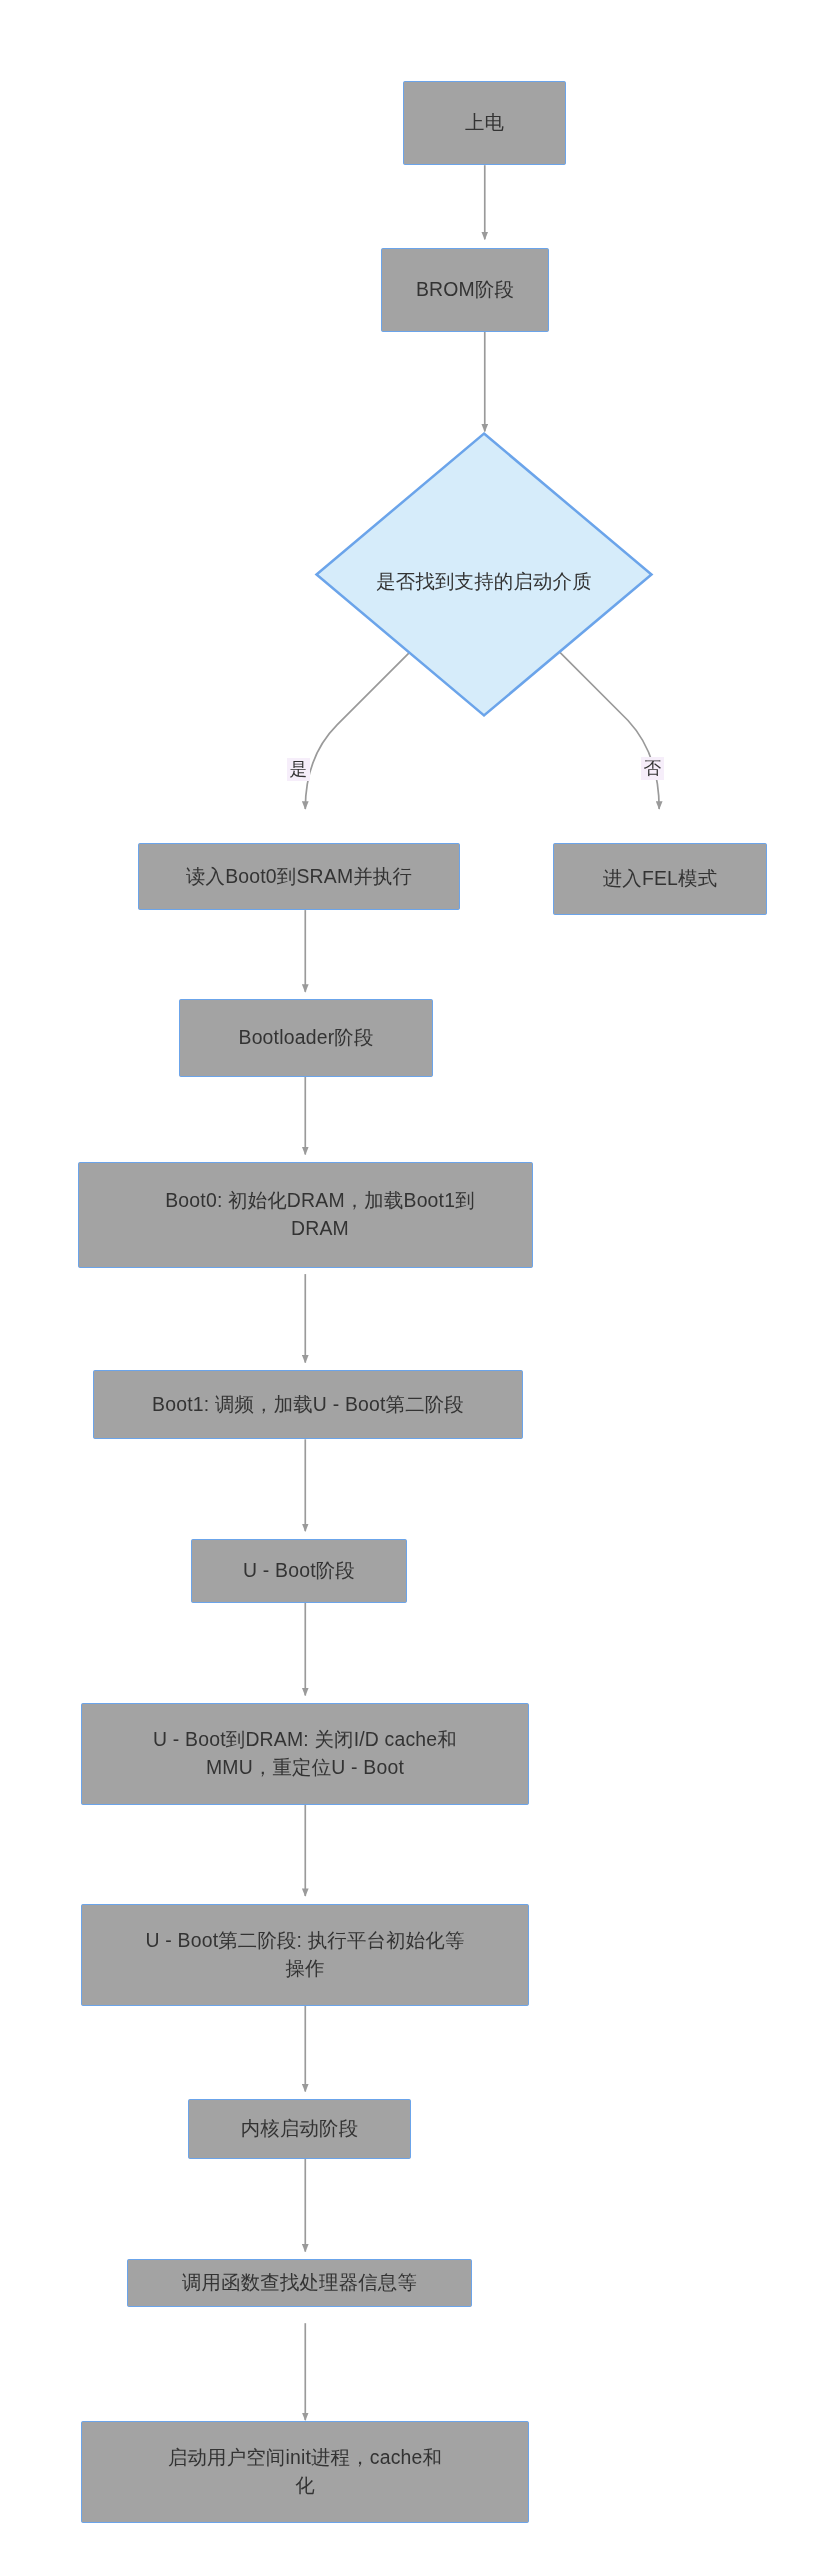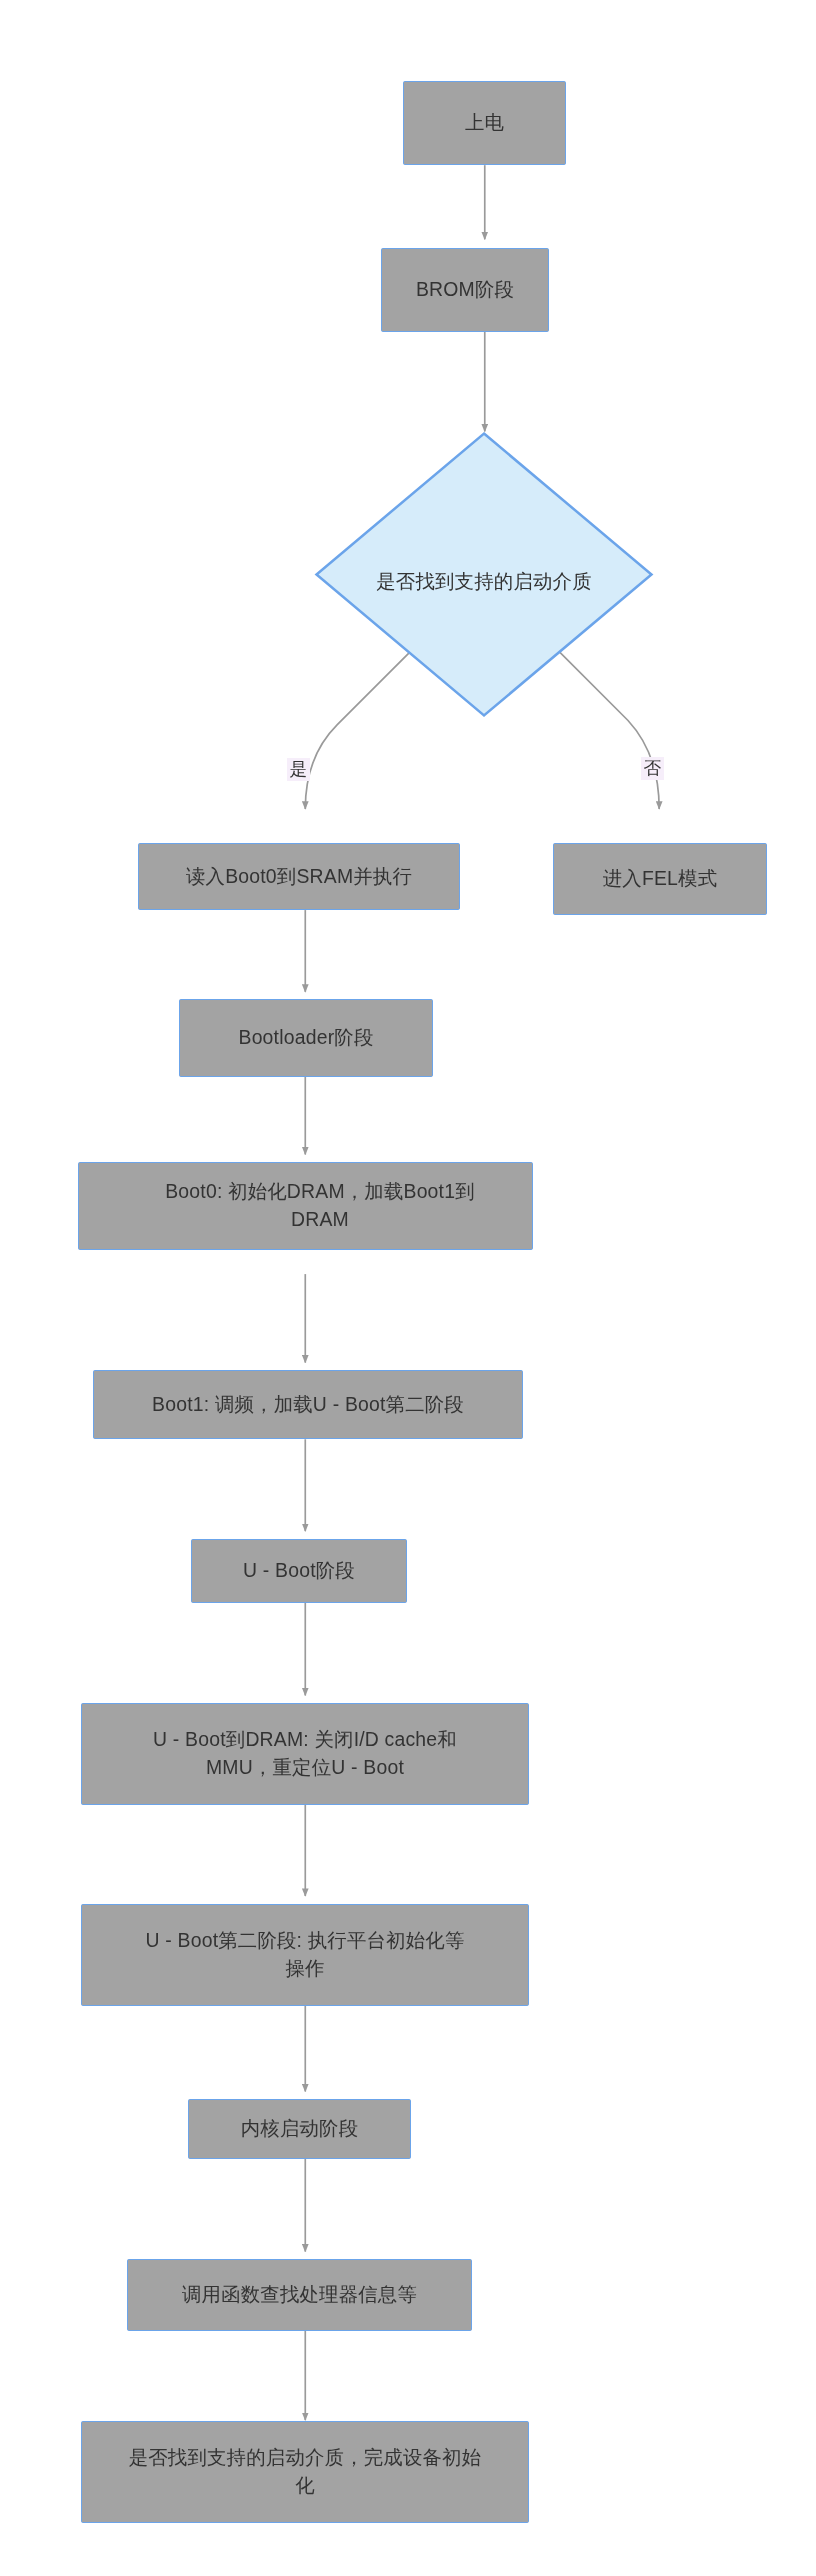--- a/index.html
+++ b/index.html
@@ -132,21 +132,21 @@
   </div>
 
   <div class="node" style="left:553px; top:843px; width:214px; height:72px;">
     <span class="node-label">进入FEL模式</span>
   </div>
 
   <div class="node" style="left:179px; top:999px; width:254px; height:78px;">
     <span class="node-label">Bootloader阶段</span>
   </div>
 
-  <div class="node" style="left:78px; top:1162px; width:455px; height:88px;padding-left:39px;">
+  <div class="node" style="left:78px; top:1162px; width:455px; height:106px;padding-left:39px;">
     <span class="node-label">Boot0: 初始化DRAM，加载Boot1到
 DRAM</span>
   </div>
 
   <div class="node" style="left:93px; top:1370px; width:430px; height:69px;">
     <span class="node-label">Boot1: 调频，加载U - Boot第二阶段</span>
   </div>
 
   <div class="node" style="left:191px; top:1539px; width:216px; height:64px;">
     <span class="node-label">U - Boot阶段</span>
@@ -159,23 +159,23 @@
 
   <div class="node" style="left:81px; top:1904px; width:448px; height:102px;">
     <span class="node-label">U - Boot第二阶段: 执行平台初始化等
 操作</span>
   </div>
 
   <div class="node" style="left:188px; top:2099px; width:223px; height:60px;">
     <span class="node-label">内核启动阶段</span>
   </div>
 
-  <div class="node" style="left:127px; top:2259px; width:345px; height:72px;">
+  <div class="node" style="left:127px; top:2259px; width:345px; height:48px;">
     <span class="node-label">调用函数查找处理器信息等</span>
   </div>
 
   <div class="node" style="left:81px; top:2421px; width:448px; height:102px;">
-    <span class="node-label">是否找到支持的启动介质，完成设备初始
+    <span class="node-label">启动用户空间init进程，cache和
 化</span>
   </div>
 
 </div>
 
 
 </body></html>

